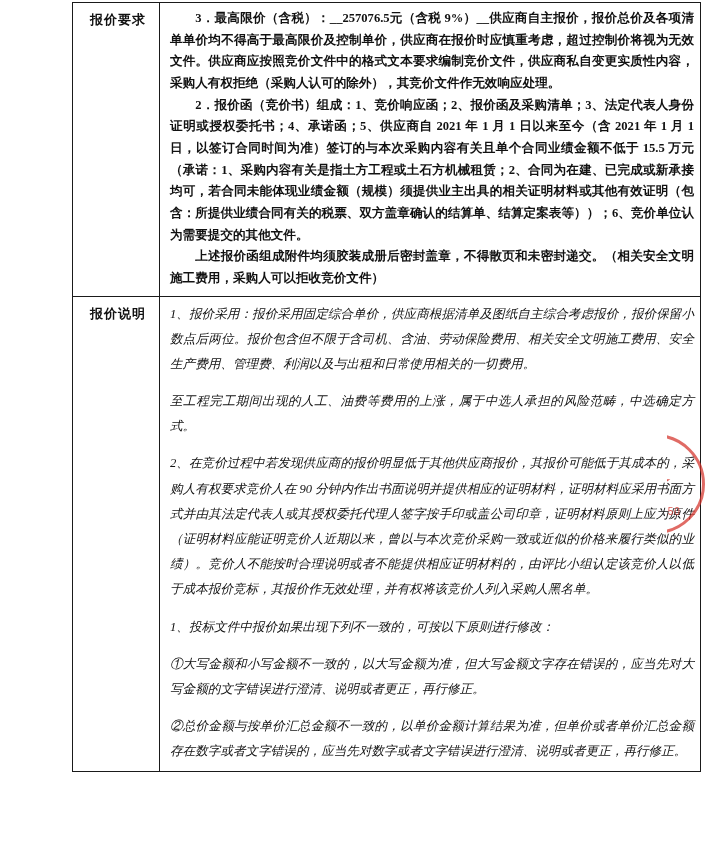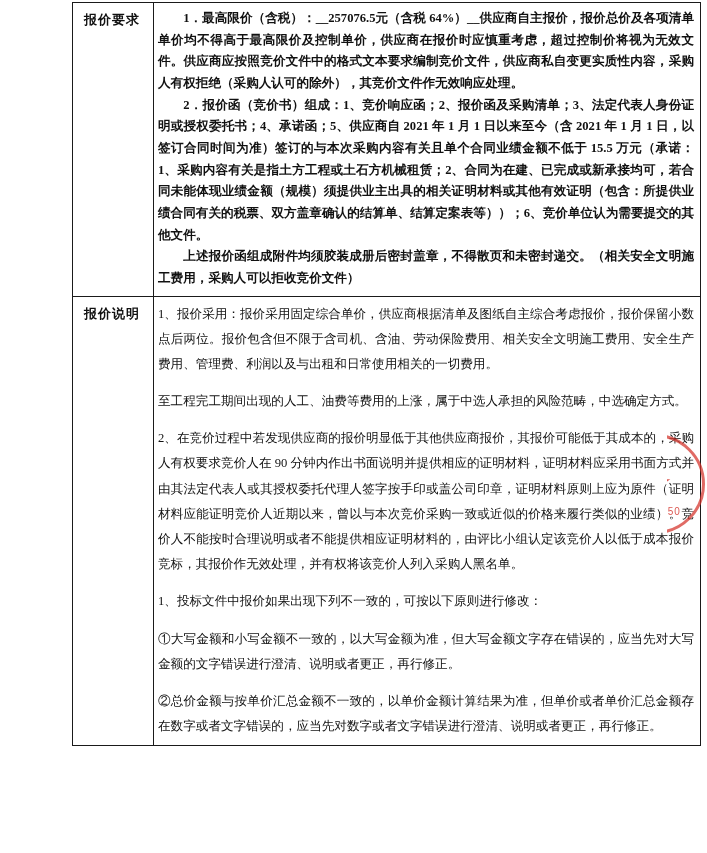--- a/index.html
+++ b/index.html
@@ -24,21 +24,21 @@
   table.doc {
     border-collapse: collapse;
     width: 629px;
     margin-left: 72px;
     margin-top: 2px;
     table-layout: fixed;
   }
   table.doc td {
     border: 1px solid #1a1a1a;
     vertical-align: top;
-    padding: 5px 6px 6px 4px;
+    padding: 5px 6px 6px 10px;
   }
   td.label {
     width: 70px;
     text-align: center;
     vertical-align: middle;
     font-size: 13px;
     font-weight: bold;
     letter-spacing: 1px;
     line-height: 1.9;
     padding-left: 2px;
@@ -55,20 +55,21 @@
     font-weight: bold;
   }
   .sec-body .p {
     margin-bottom: 0px;
   }
   .explain .p {
     font-weight: normal;
     margin-bottom: 12px;
     line-height: 2.0;
     text-indent: 0;
+    font-style: italic;
   }
   .explain .p:last-child {
     margin-bottom: 0;
   }
   .mid-body .p {
     font-weight: normal;
     text-indent: 2em;
     line-height: 1.95;
   }
   
@@ -135,21 +136,21 @@
 </head>
 <body>
 
 <div class="page">
 
   <table class="doc">
     <tbody>
       <tr>
         <td class="label">报价要求</td>
         <td class="body sec-body">
-          <p class="p">1．最高限价（含税）：__257076.5元（含税 64%）__供应商自主报价，报价总价及各项清单单价均不得高于最高限价及控制单价，供应商在报价时应慎重考虑，超过控制价将视为无效文件。供应商应按照竞价文件中的格式文本要求编制竞价文件，供应商私自变更实质性内容，采购人有权拒绝（采购人认可的除外），其竞价文件作无效响应处理。</p>
+          <p class="p">3．最高限价（含税）：__257076.5元（含税 9%）__供应商自主报价，报价总价及各项清单单价均不得高于最高限价及控制单价，供应商在报价时应慎重考虑，超过控制价将视为无效文件。供应商应按照竞价文件中的格式文本要求编制竞价文件，供应商私自变更实质性内容，采购人有权拒绝（采购人认可的除外），其竞价文件作无效响应处理。</p>
           <p class="p">2．报价函（竞价书）组成：1、竞价响应函；2、报价函及采购清单；3、法定代表人身份证明或授权委托书；4、承诺函；5、供应商自 2021 年 1 月 1 日以来至今（含 2021 年 1 月 1 日，以签订合同时间为准）签订的与本次采购内容有关且单个合同业绩金额不低于 15.5 万元（承诺：1、采购内容有关是指土方工程或土石方机械租赁；2、合同为在建、已完成或新承接均可，若合同未能体现业绩金额（规模）须提供业主出具的相关证明材料或其他有效证明（包含：所提供业绩合同有关的税票、双方盖章确认的结算单、结算定案表等））；6、竞价单位认为需要提交的其他文件。</p>
           <p class="p">上述报价函组成附件均须胶装成册后密封盖章，不得散页和未密封递交。（相关安全文明施工费用，采购人可以拒收竞价文件）</p>
         </td>
       </tr>
       <tr>
         <td class="label">报价说明</td>
         <td class="body explain">
           <p class="p">1、报价采用：报价采用固定综合单价，供应商根据清单及图纸自主综合考虑报价，报价保留小数点后两位。报价包含但不限于含司机、含油、劳动保险费用、相关安全文明施工费用、安全生产费用、管理费、利润以及与出租和日常使用相关的一切费用。</p>
           <p class="p">至工程完工期间出现的人工、油费等费用的上涨，属于中选人承担的风险范畴，中选确定方式。</p>
           <p class="p">2、在竞价过程中若发现供应商的报价明显低于其他供应商报价，其报价可能低于其成本的，采购人有权要求竞价人在 90 分钟内作出书面说明并提供相应的证明材料，证明材料应采用书面方式并由其法定代表人或其授权委托代理人签字按手印或盖公司印章，证明材料原则上应为原件（证明材料应能证明竞价人近期以来，曾以与本次竞价采购一致或近似的价格来履行类似的业绩）。竞价人不能按时合理说明或者不能提供相应证明材料的，由评比小组认定该竞价人以低于成本报价竞标，其报价作无效处理，并有权将该竞价人列入采购人黑名单。</p>

